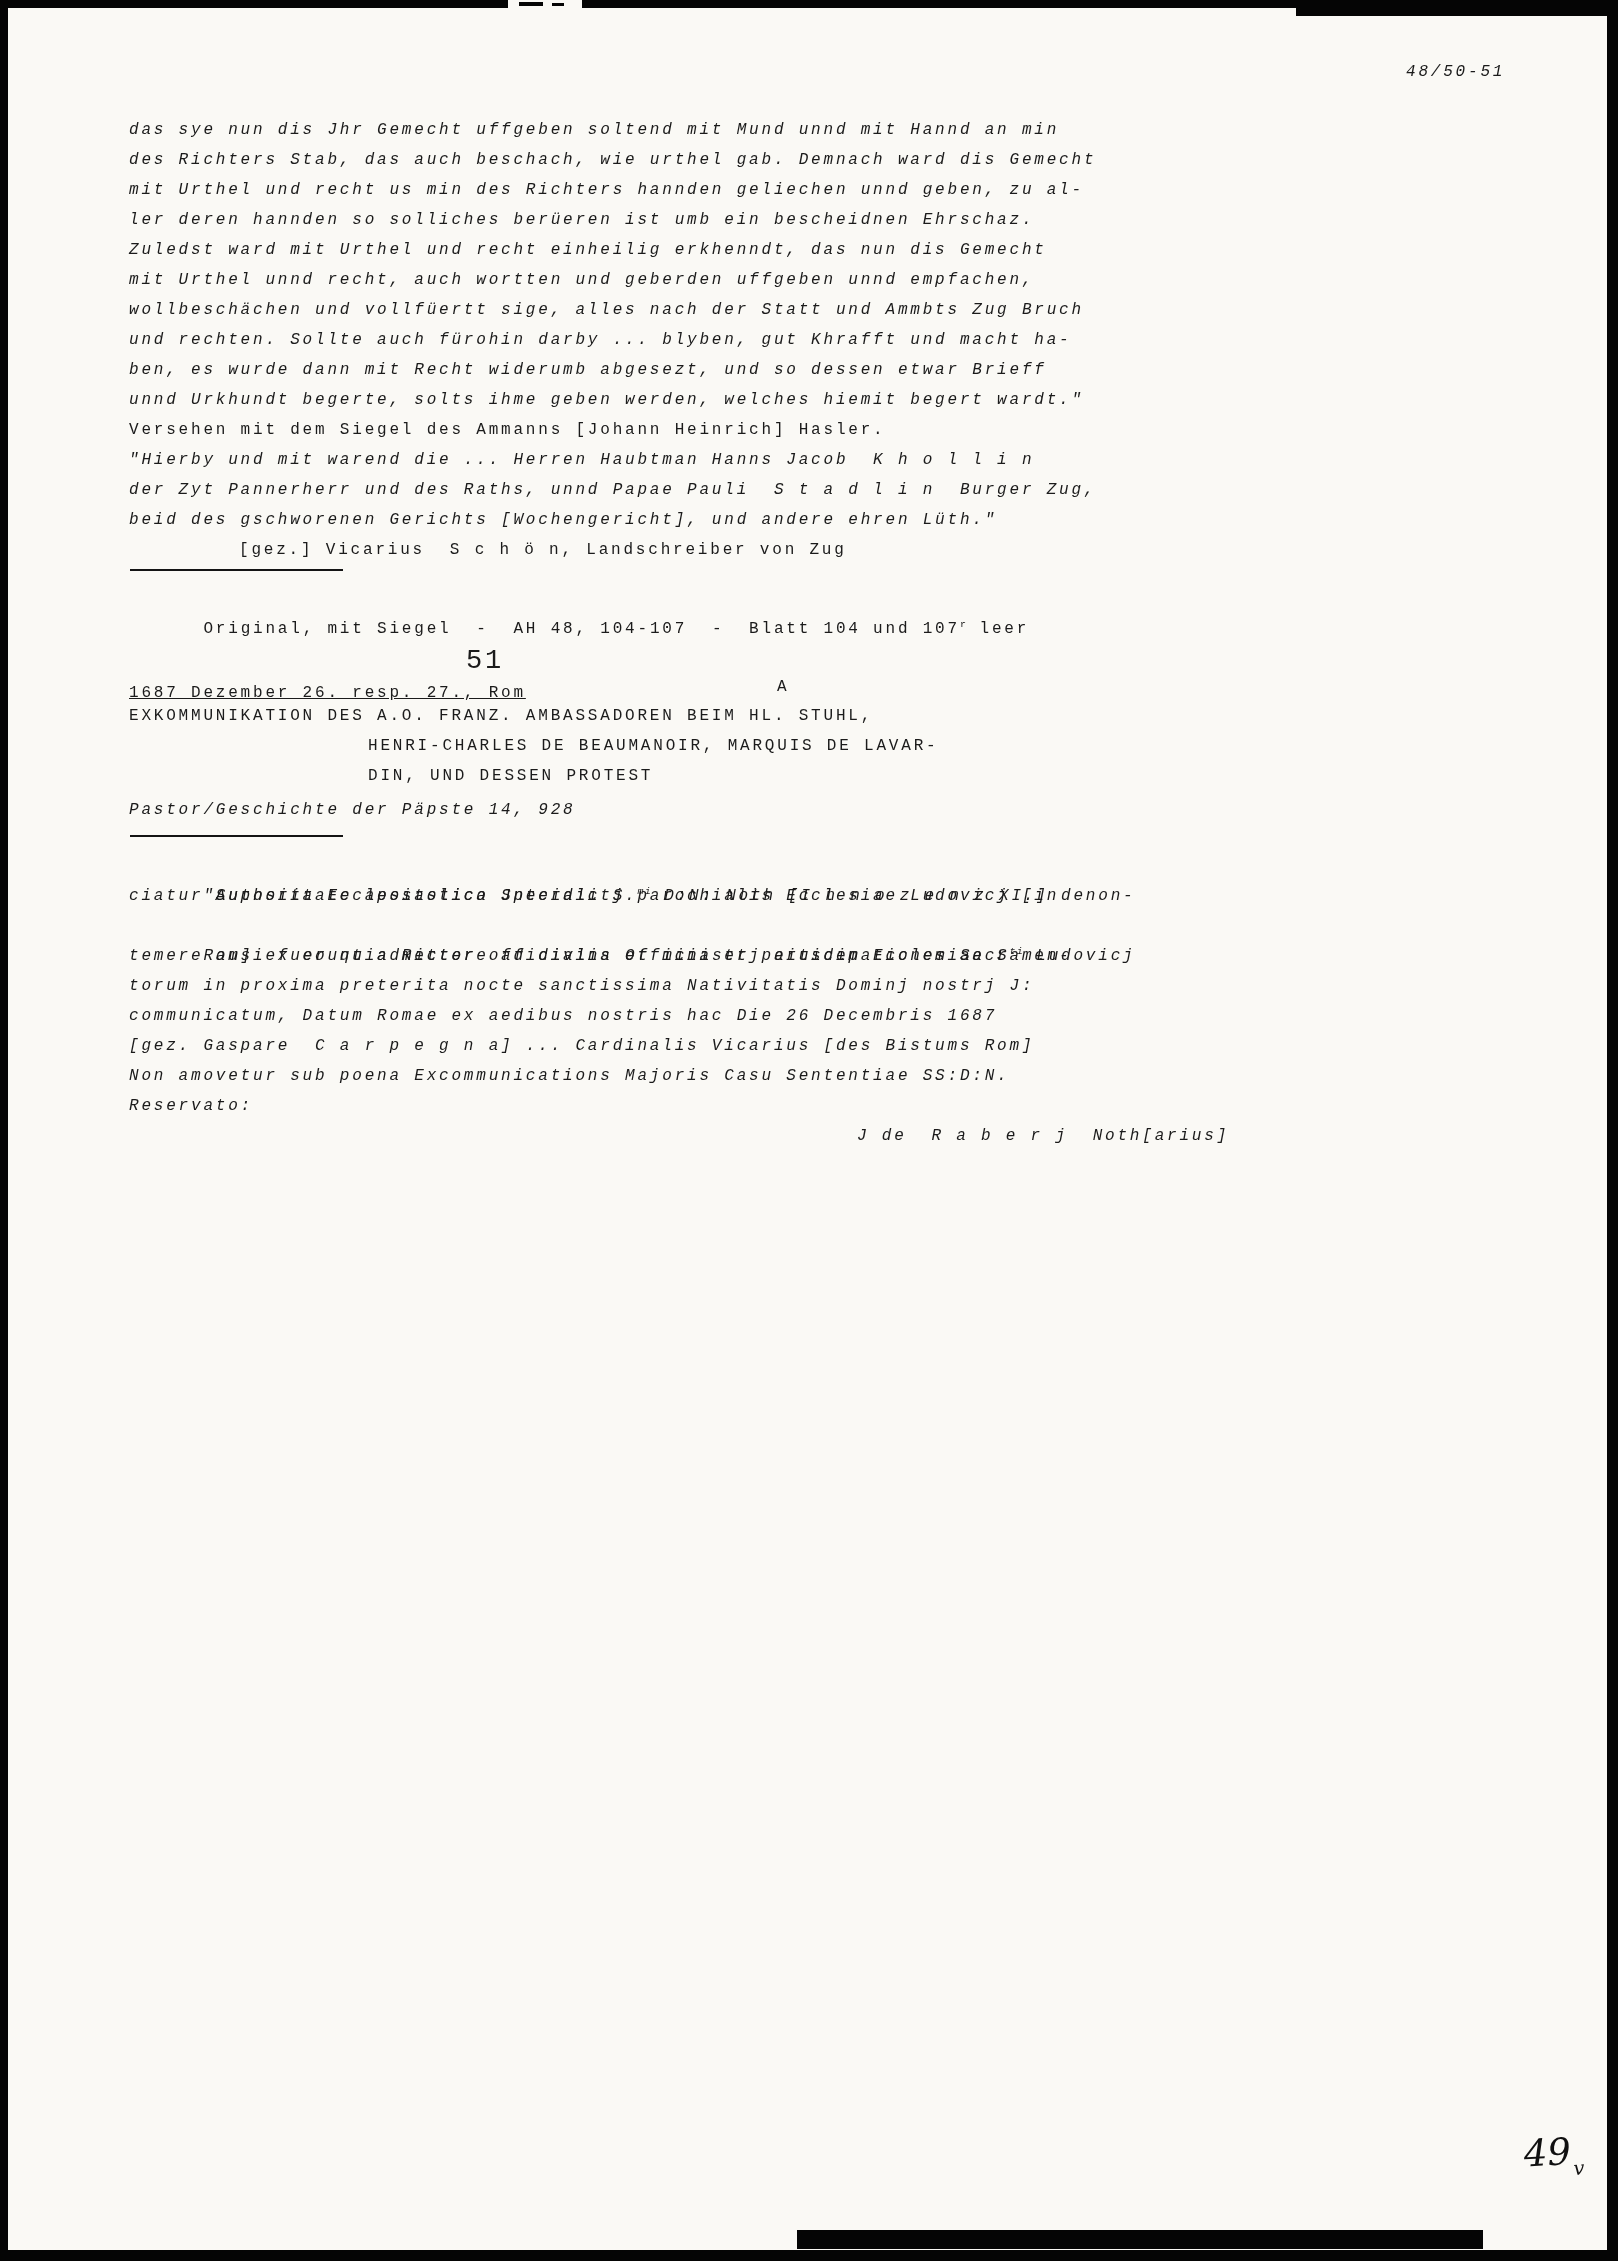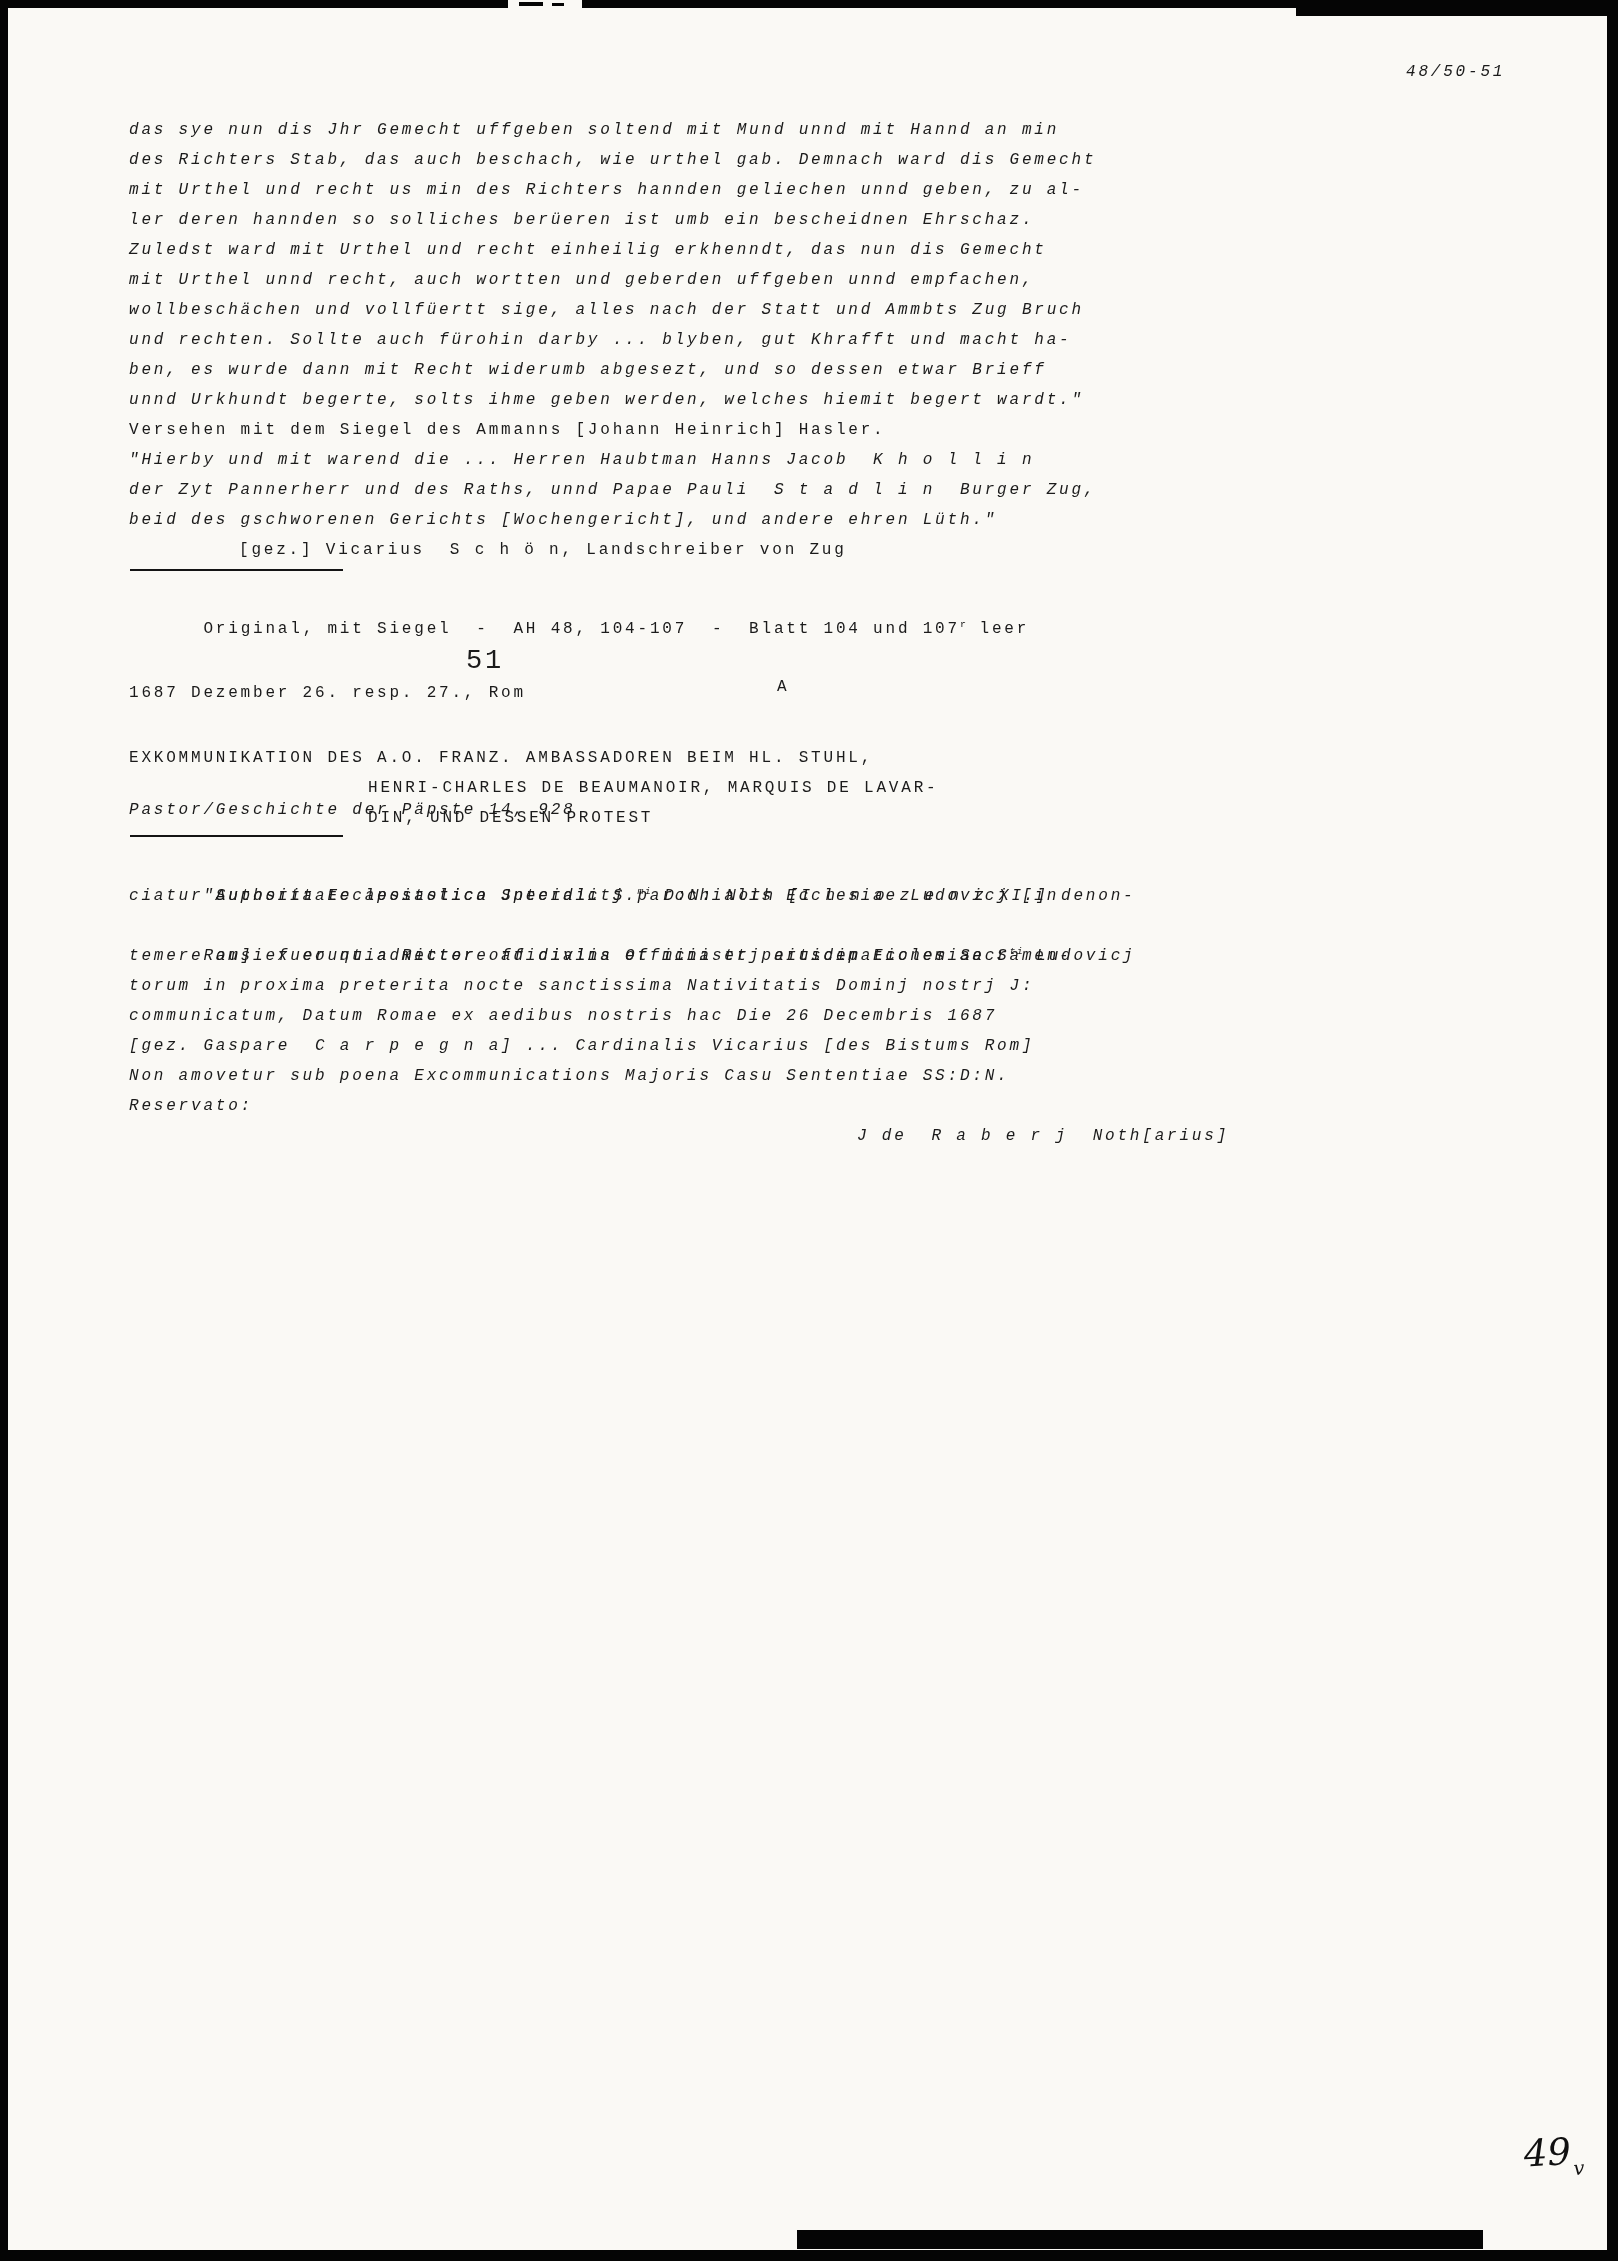--- a/index.html
+++ b/index.html
@@ -34,23 +34,23 @@
   .indent-title{padding-left:239px;}
   .indent-notary{padding-left:728px;}
 
   .pageno{position:absolute;left:1406px;top:63px;font-style:italic;}
   .rule{position:absolute;left:130px;width:213px;height:2.4px;background:#141414;}
   .rule1{top:569px;}
   .rule2{top:835px;}
   .b-main{top:115px;}
   .b-source{top:584px;}
   .docnum{position:absolute;left:466px;top:646px;font-size:27px;letter-spacing:2.8px;}
-  .b-date{top:678px;}
+  .b-date{top:678px;text-decoration:underline;}
   .marker{position:absolute;left:777px;top:678px;}
-  .b-title{top:743px;}
+  .b-title{top:701px;}
   .b-ref{top:795px;}
   .b-latin{top:851px;}
 
   sup.sp{font-size:0.62em;vertical-align:super;letter-spacing:1.2px;line-height:0;}
 
   .folio{
     position:absolute;left:1524px;top:2131px;
     font-family:"DejaVu Serif",serif;font-style:italic;
     font-size:37px;color:#101010;transform:rotate(-3deg);
     white-space:nowrap;

